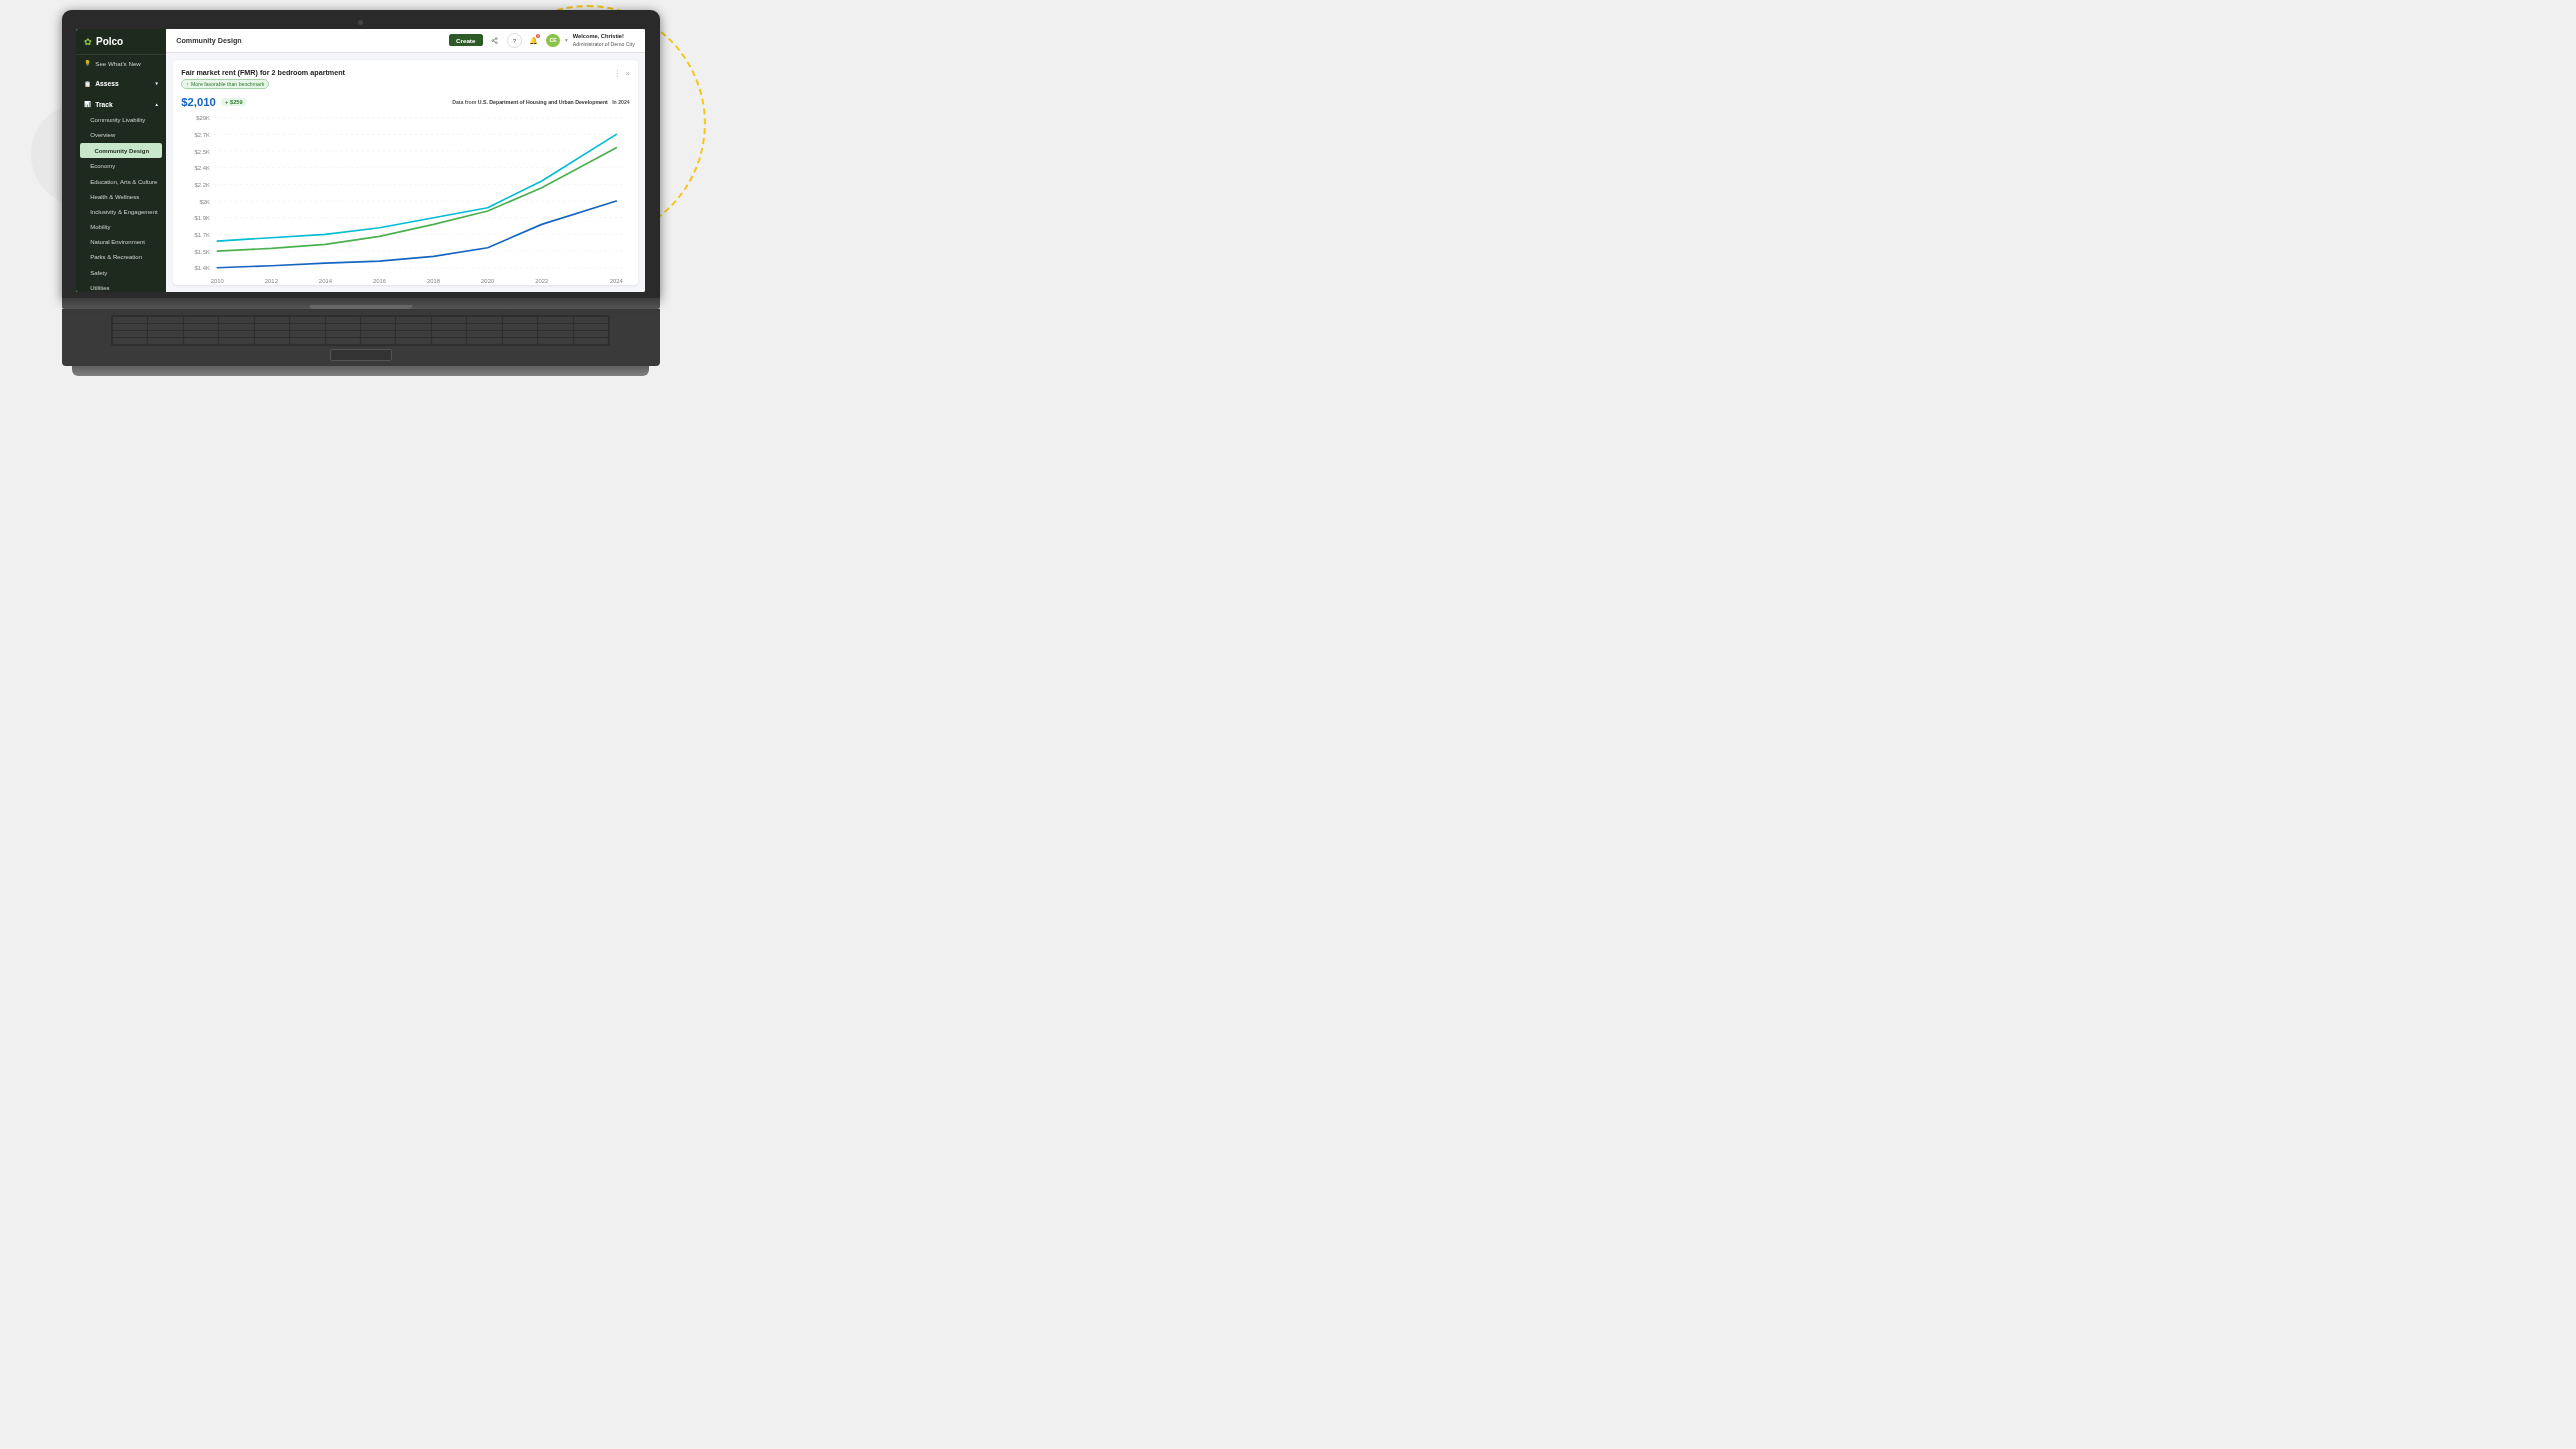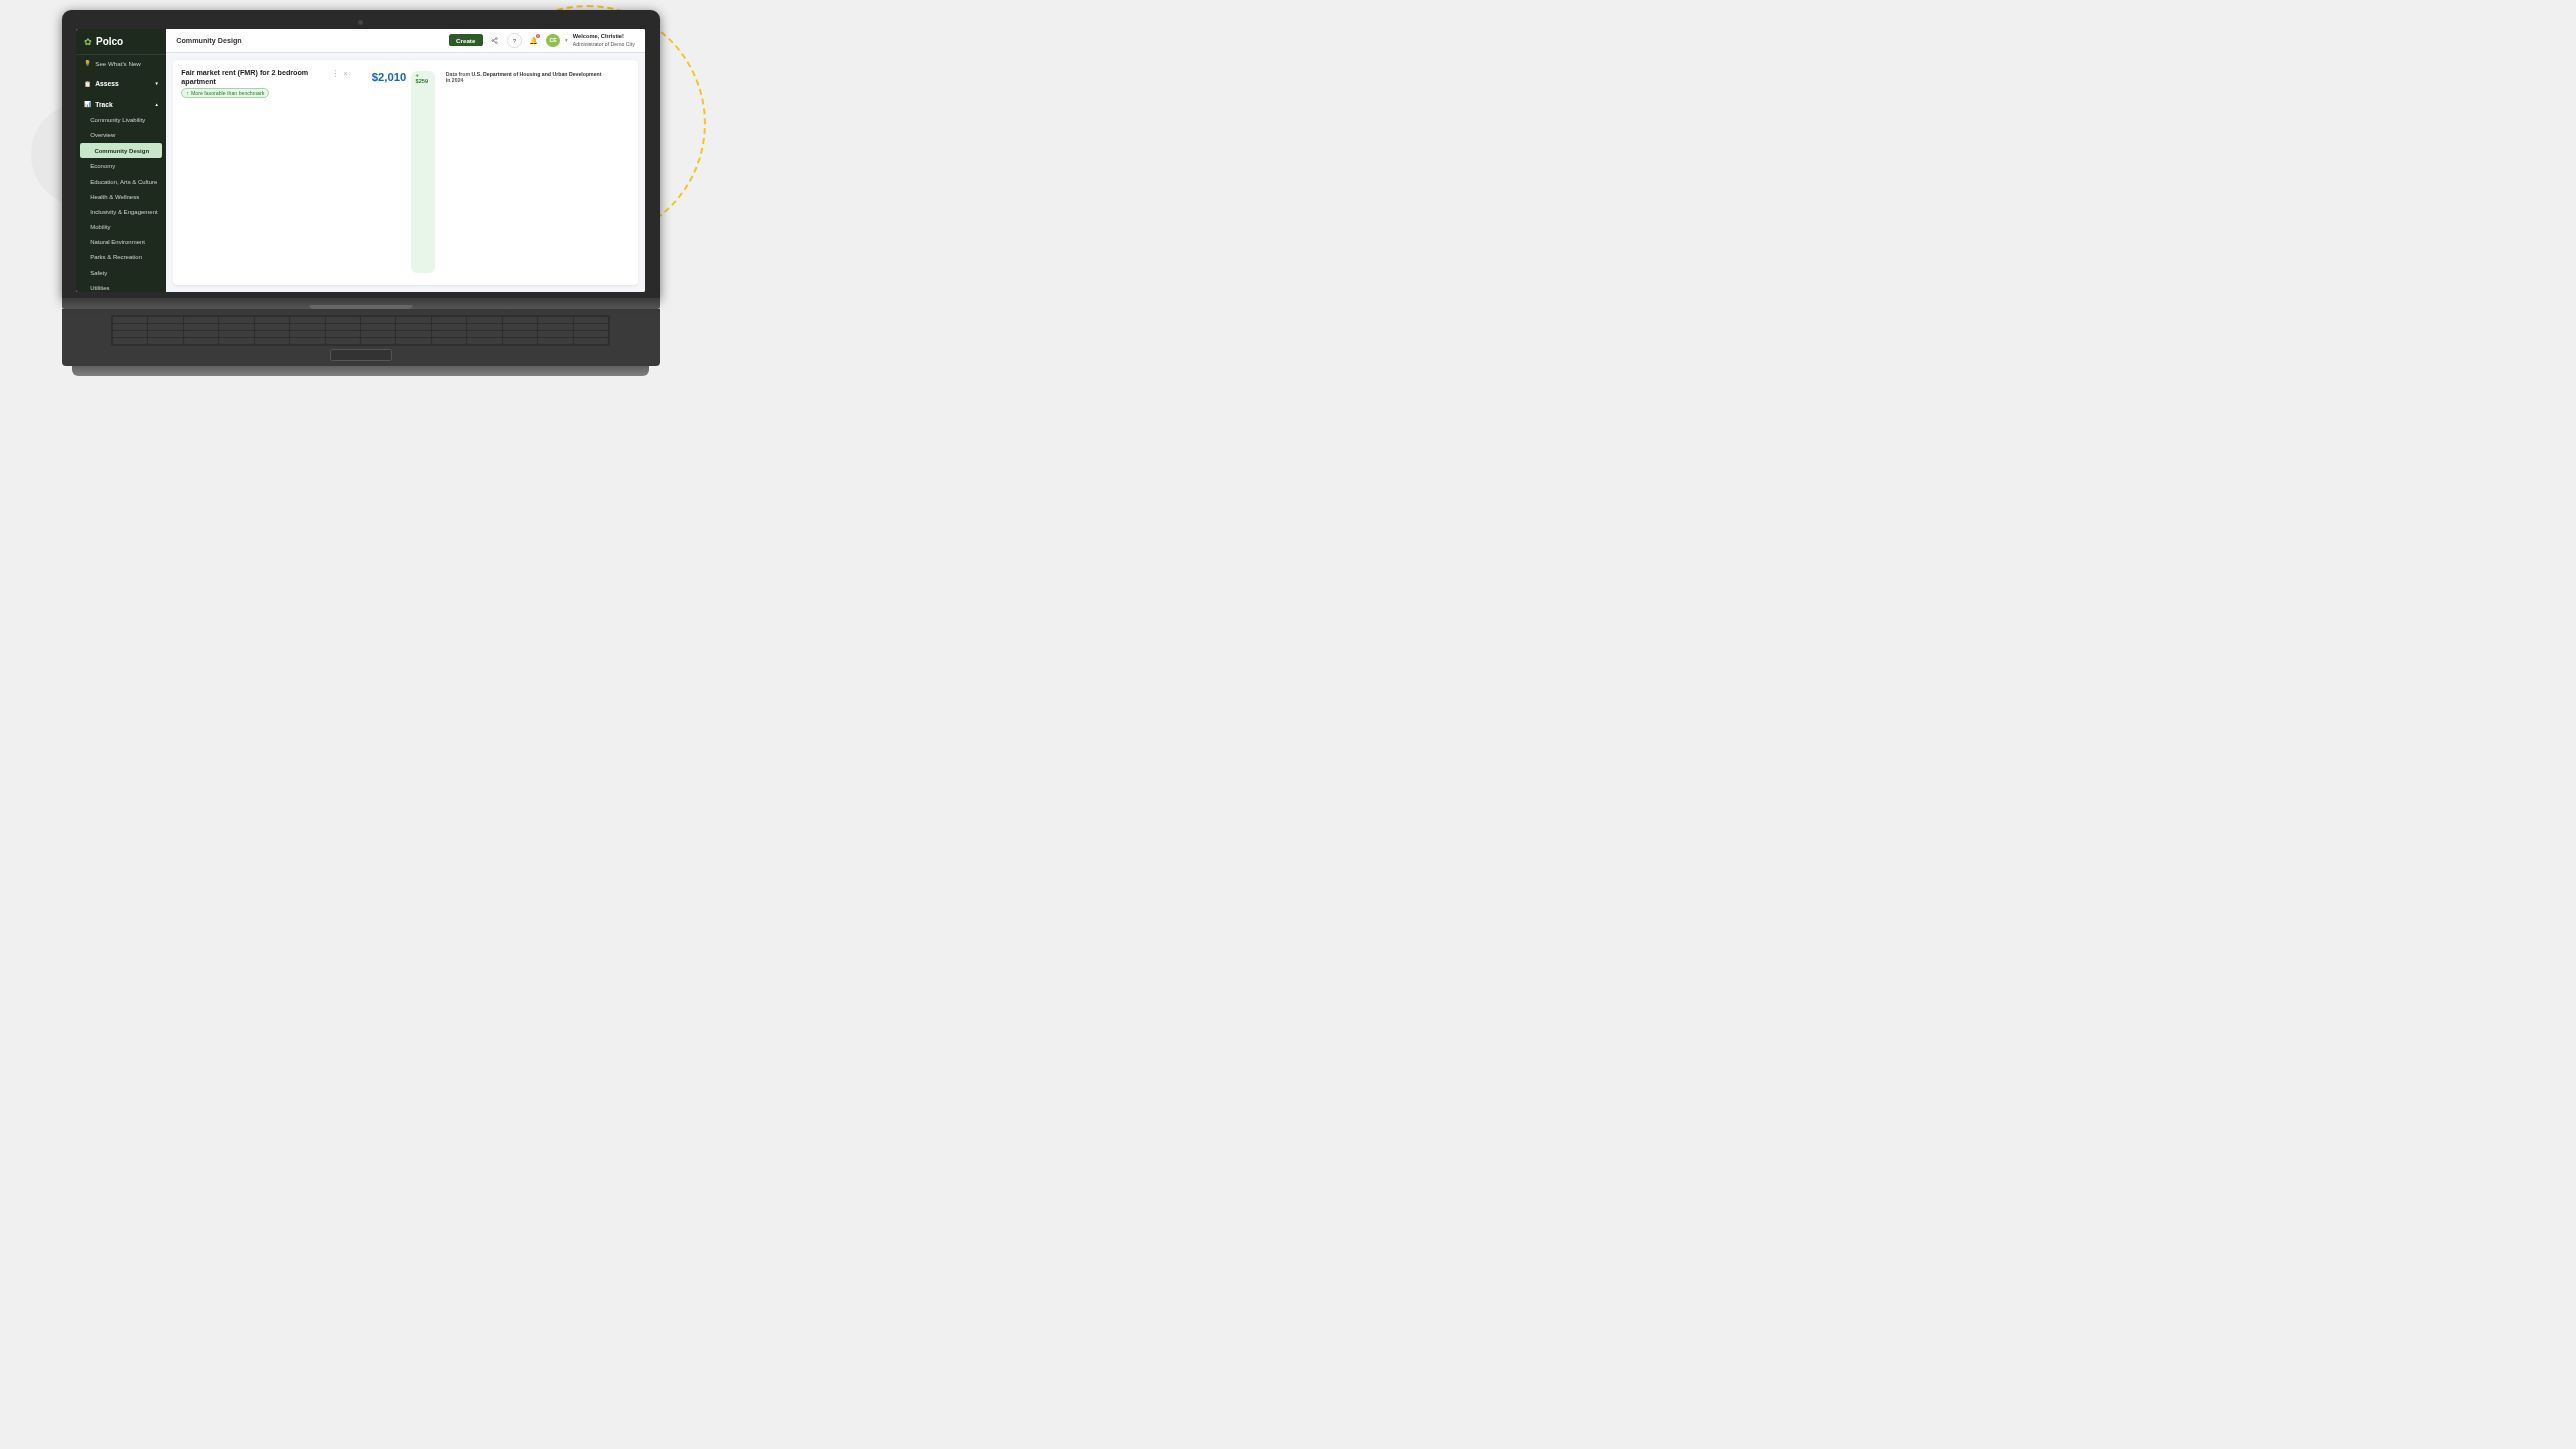--- a/index.html
+++ b/index.html
@@ -305,22 +305,21 @@
     
     .chart-card {
       background: white;
       margin: 7.2px;
       border-radius: 4.1px;
       box-shadow: 0 0.5px 2.1px rgba(0,0,0,0.08);
       padding: 8.2px;
       flex: 1;
       overflow: hidden;
       display: flex;
-      flex-direction: row;
-      gap: 24px;
+      flex-direction: column;
     }
 
     .chart-header {
       display: flex;
       justify-content: space-between;
       align-items: flex-start;
       margin-bottom: 3.1px;
     }
 
     .chart-title {
@@ -337,20 +336,21 @@
       color: #2e7d32;
       border: 0.5px solid #a5d6a7;
       border-radius: 6.2px;
       padding: 1px 4.1px;
       font-size: 5.2px;
       margin-top: 2.1px;
     }
 
     .chart-value-row {
       display: flex;
+      align-items: center;
       gap: 5.2px;
       margin: 3.1px 0;
     }
 
     .chart-main-value {
       font-size: 11.3px;
       font-weight: 700;
       color: #1565c0;
     }
 

